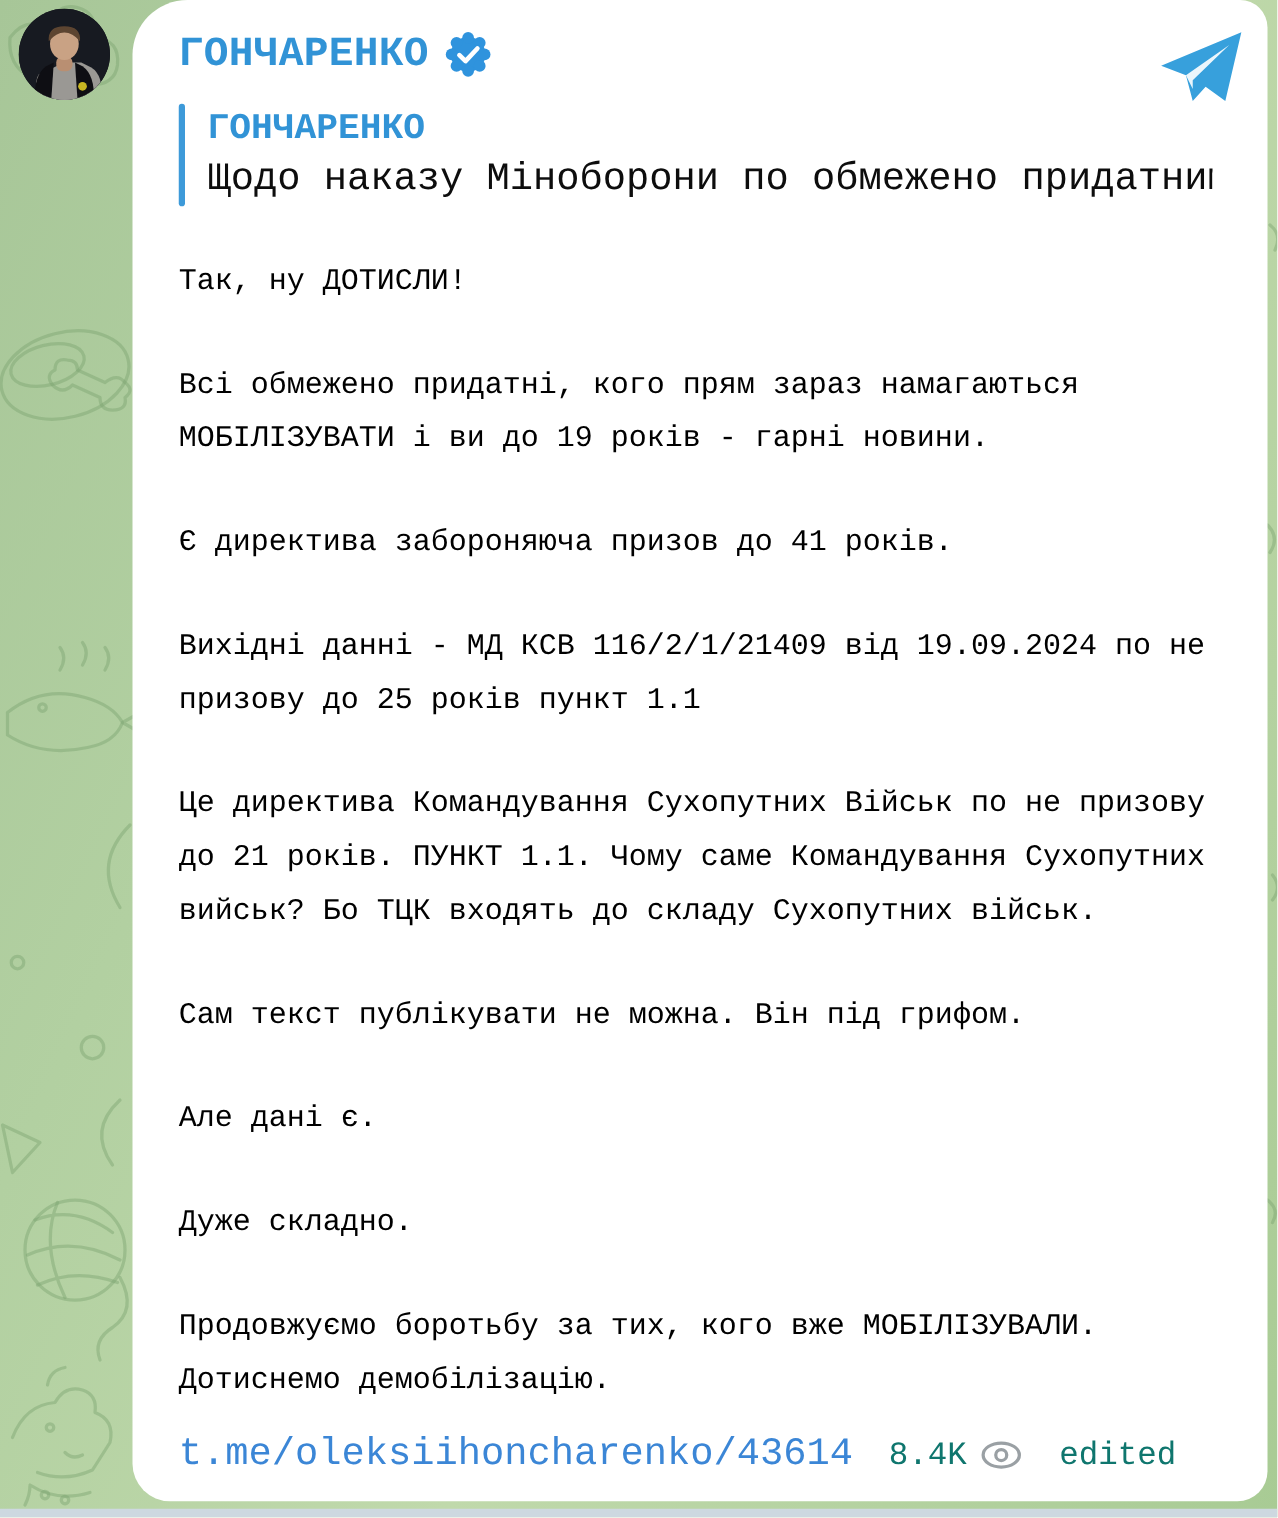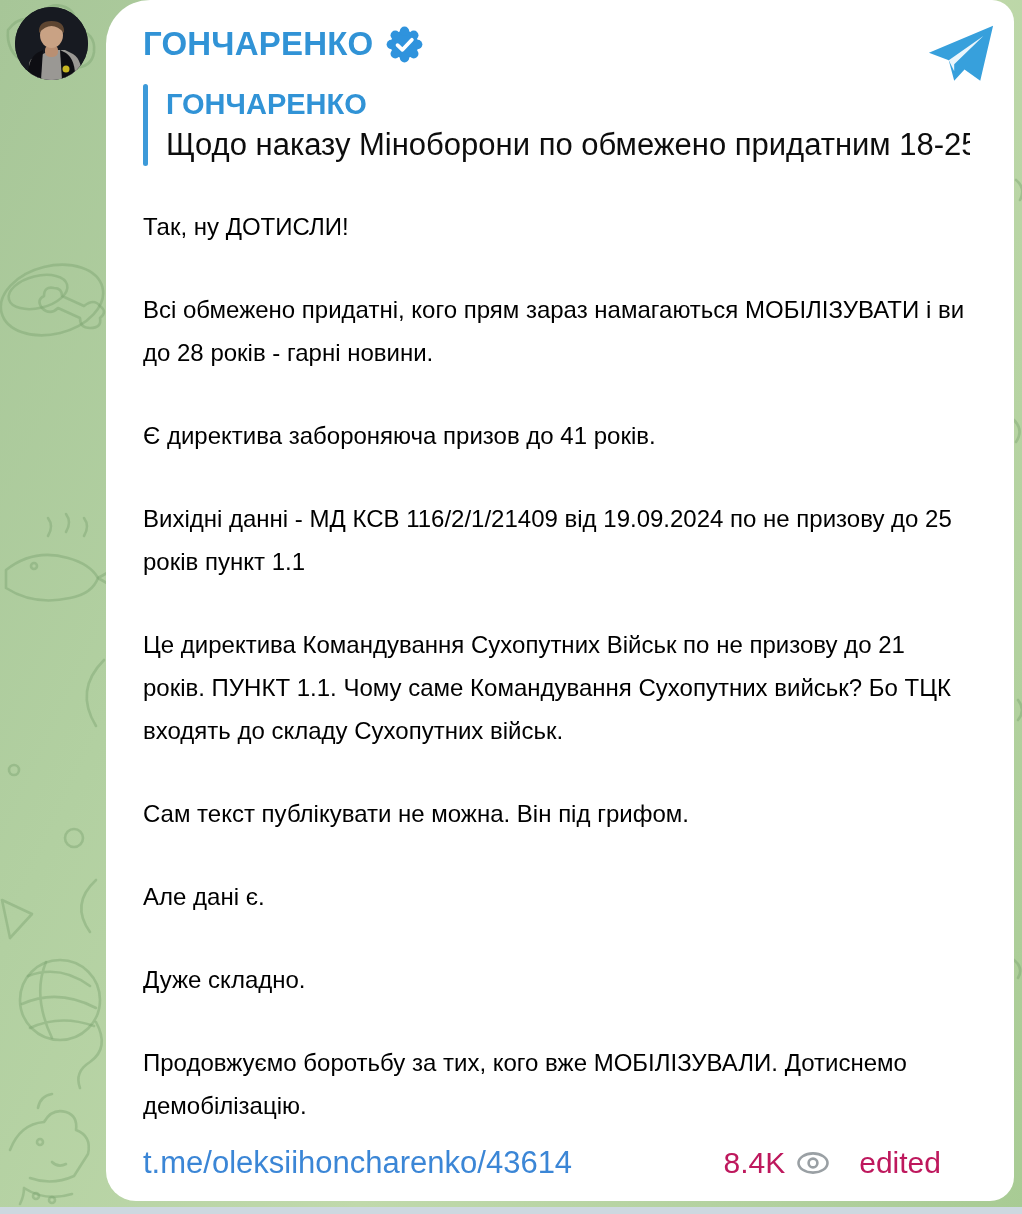--- a/index.html
+++ b/index.html
@@ -1,19 +1,20 @@
 <!DOCTYPE html>
 <html><head>
 <meta charset="utf-8">
 <style>
   html,body{margin:0;padding:0;}
   body{font-family:"Liberation Sans","DejaVu Sans",sans-serif;}
   .stage{
     position:relative;width:1022px;height:1214px;overflow:hidden;
     background:linear-gradient(115deg,#a7c698 0%,#b2d0a1 28%,#c0d9ab 58%,#b4d2a0 80%,#a8cb94 100%);
+    font-family:Liberation Mono, monospace;
   }
   .doodles{position:absolute;inset:0;z-index:1;}
   .avatar{
     position:absolute;left:15px;top:7px;width:73px;height:73px;border-radius:50%;
     overflow:hidden;z-index:3;background:#14161c;
   }
   .bubble{
     position:absolute;left:106px;top:0;width:908px;height:1201px;
     background:#ffffff;border-radius:44px 22px 24px 30px;z-index:2;
   }
@@ -44,21 +45,21 @@
     padding:0 44px 0 37px;margin-top:39px;
     color:#000000;font-size:24px;line-height:43px;
   }
   .msg-body p{margin:0 0 40px 0;}
   .msg-body p:last-child{margin-bottom:0;}
   .footer{
     position:absolute;left:37px;right:40px;bottom:20px;
     display:flex;align-items:center;font-size:31px;
   }
   .footer-link{color:#3b86d6;text-decoration:none;cursor:pointer;text-align:center;}
-  .meta{margin-left:auto;display:flex;align-items:center;color:#be185d;font-size:30px;text-align:right;}
+  .meta{margin-left:auto;display:flex;align-items:center;color:#0f766e;font-size:26px;text-align:right;}
   .views-label{margin-right:10px;}
   .eye-icon{width:36px;height:24px;margin-right:28px;}
   .edited-label{margin-right:33px;}
   .bottom-strip{
     position:absolute;left:0;right:0;bottom:0;height:7px;
     background:#cdd8e0;z-index:4;
   }
 </style>
 </head>
 <body>
@@ -143,21 +144,21 @@
     <div class="quote">
       <div class="quote-bar"></div>
       <div class="quote-content">
         <div class="quote-title">ГОНЧАРЕНКО</div>
         <div class="quote-snippet">Щодо наказу Міноборони по обмежено придатним 18-25 ро…</div>
       </div>
     </div>
 
     <div class="msg-body">
         <p>Так, ну ДОТИСЛИ!</p>
-        <p>Всі обмежено придатні, кого прям зараз намагаються МОБІЛІЗУВАТИ і ви до 28 років - гарні новини.</p>
+        <p>Всі обмежено придатні, кого прям зараз намагаються МОБІЛІЗУВАТИ і ви до 19 років - гарні новини.</p>
         <p>Є директива забороняюча призов до 41 років.</p>
         <p>Вихідні данні - МД КСВ 116/2/1/21409 від 19.09.2024 по не призову до 25 років пункт 1.1</p>
         <p>Це директива Командування Сухопутних Військ по не призову до 21 років. ПУНКТ 1.1. Чому саме Командування Сухопутних вийськ? Бо ТЦК входять до складу Сухопутних військ.</p>
         <p>Сам текст публікувати не можна. Він під грифом.</p>
         <p>Але дані є.</p>
         <p>Дуже складно.</p>
         <p>Продовжуємо боротьбу за тих, кого вже МОБІЛІЗУВАЛИ. Дотиснемо демобілізацію.</p>
       </div>
 
     <div class="footer">

